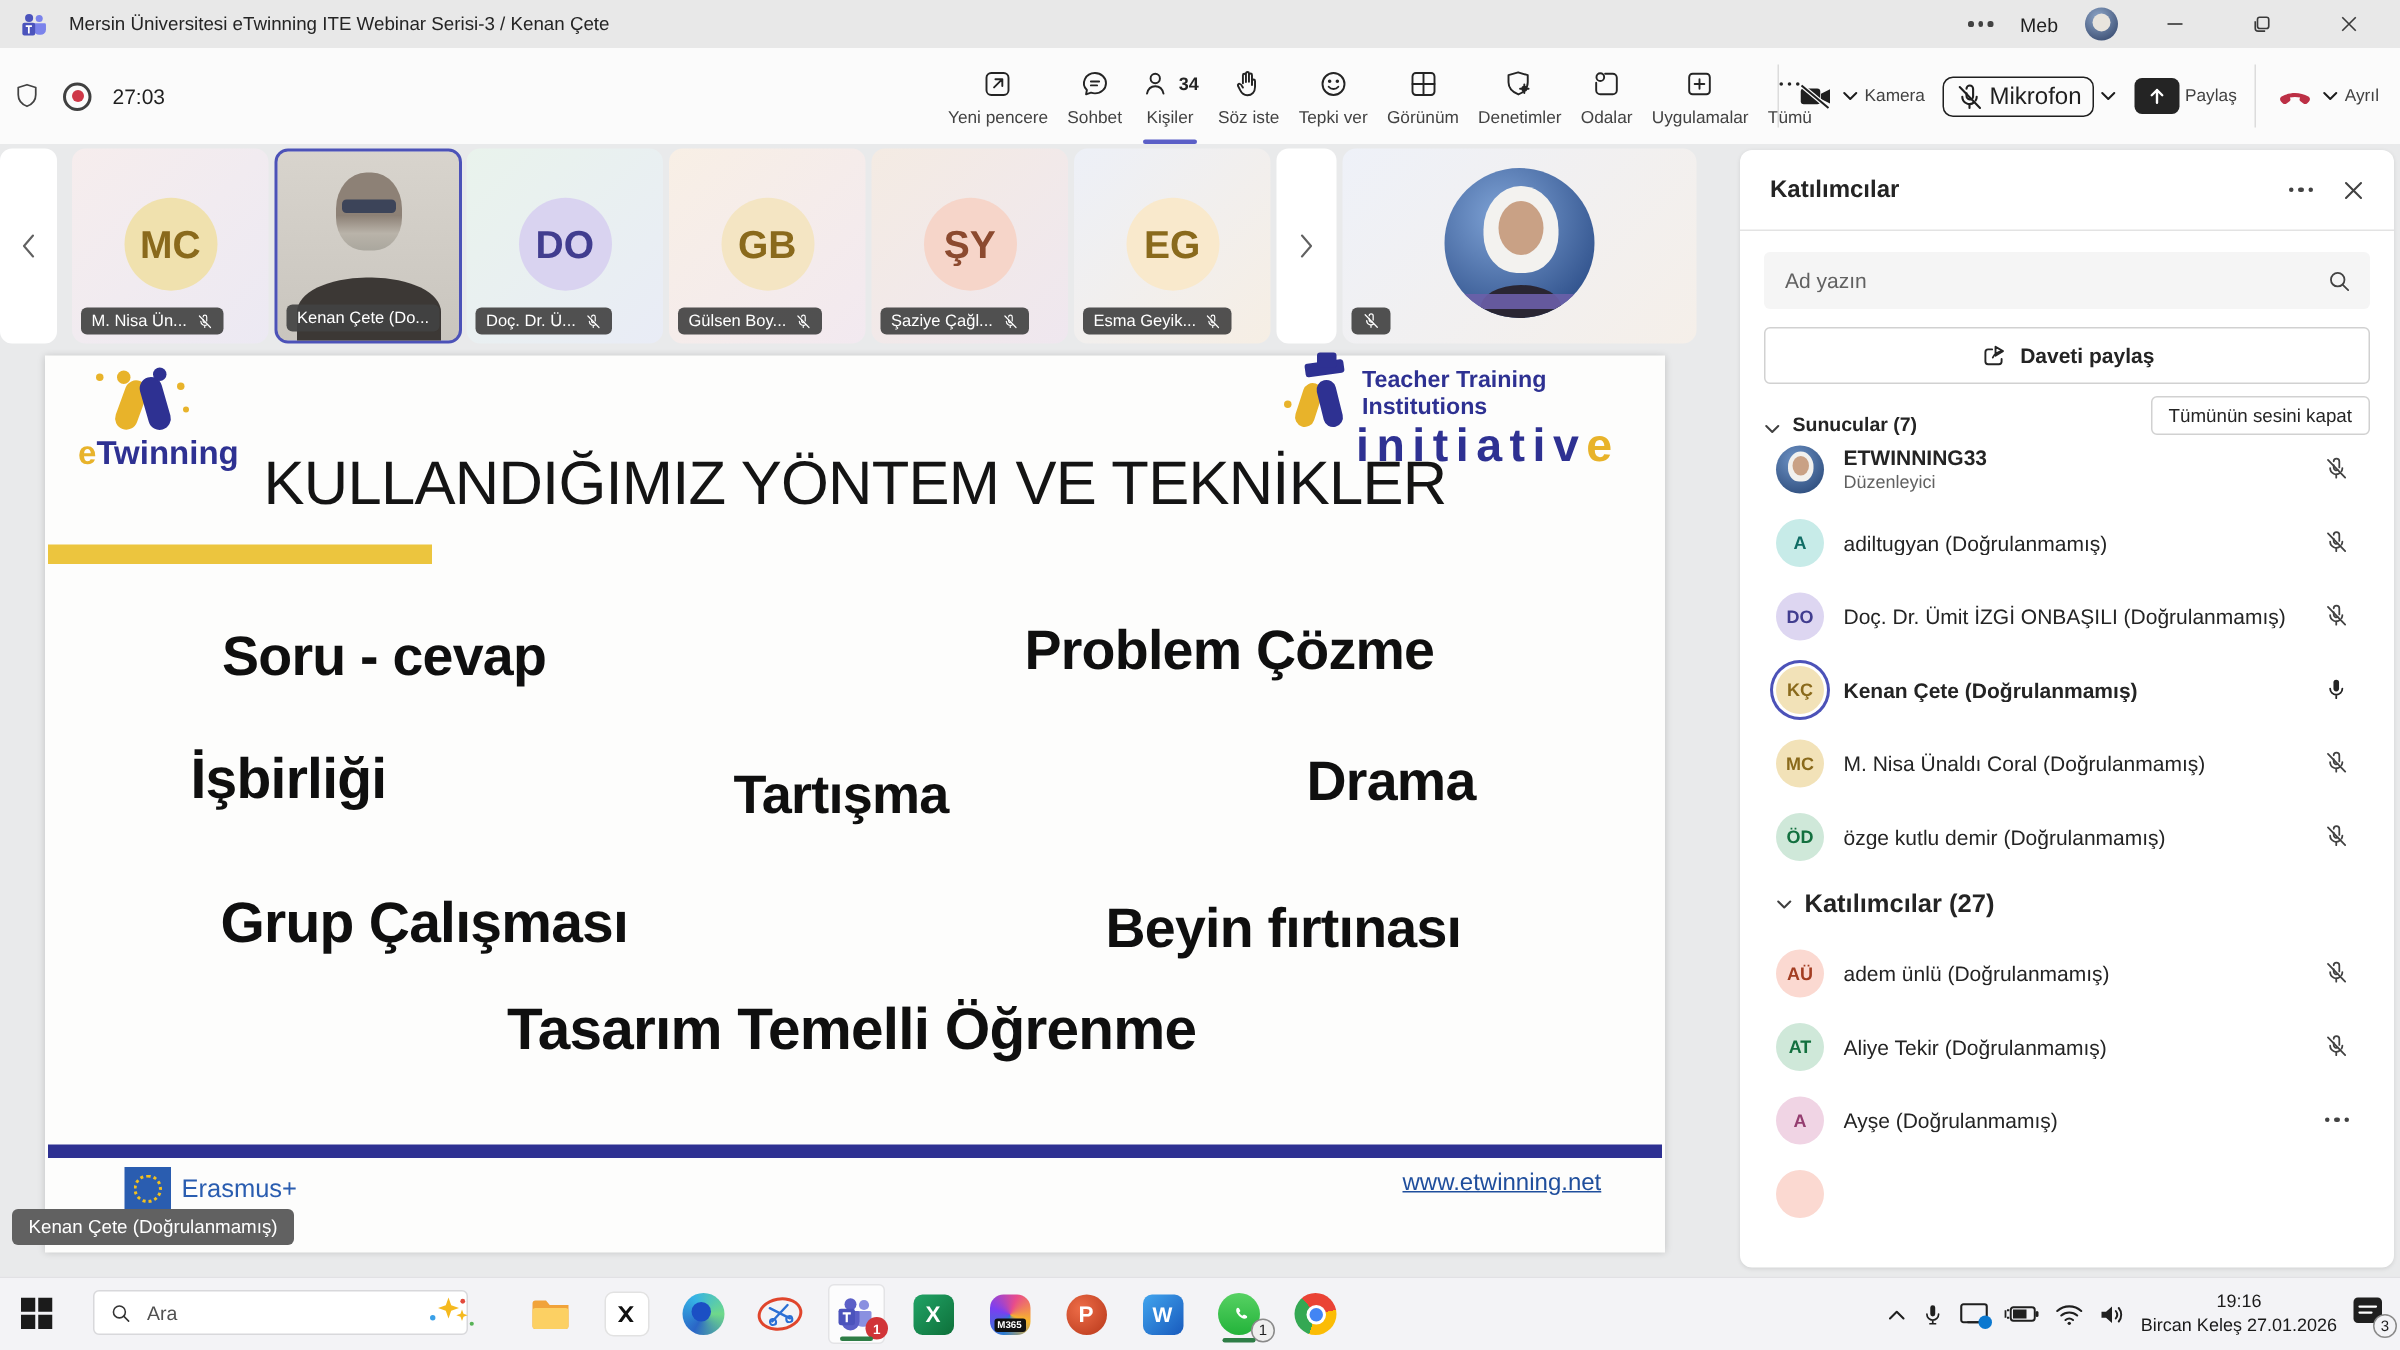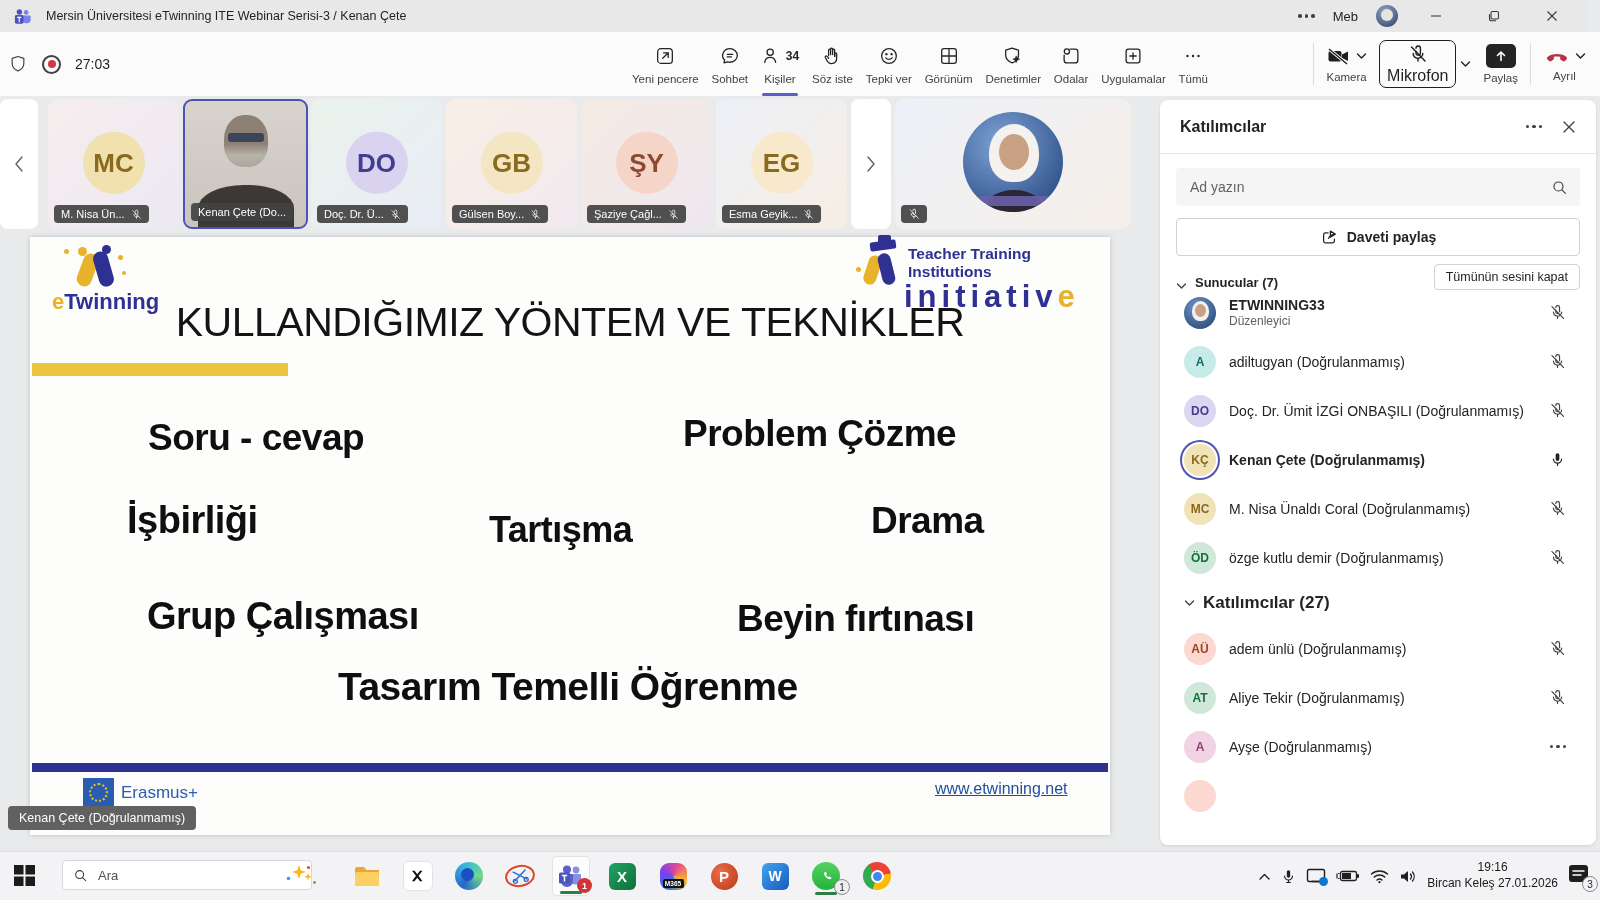--- a/index.html
+++ b/index.html
@@ -2,21 +2,21 @@
 <html><head>
 <meta charset="utf-8">
 <style>
   html,body{margin:0;padding:0}
   body{width:1600px;height:900px;position:relative;overflow:hidden;background:#e9eaeb;
        font-family:"Liberation Sans",sans-serif;color:#1f1f1f;-webkit-font-smoothing:antialiased}
   svg{display:block}
   .stroke{fill:none;stroke:currentColor;stroke-width:1.4;stroke-linecap:round;stroke-linejoin:round}
 
   
-  .titlebar{position:absolute;top:0;left:0;right:14px;height:32px;background:#e8e8e8;display:flex;align-items:center}
+  .titlebar{position:absolute;top:0;left:0;right:0;height:32px;background:#e8e8e8;display:flex;align-items:center}
   .tb-title{font-size:12.5px;color:#242424;margin-left:14px}
   .tb-right{position:absolute;right:0;top:0;height:32px;display:flex;align-items:center;gap:18px;padding-right:14px}
   .winbtn{width:40px;height:32px;display:flex;align-items:center;justify-content:center;color:#3a3a3a}
   .tb-app{margin-left:14px}
   .tb-acct{font-size:13px;color:#1f1f1f}
   .avatar-s{width:22px;height:22px;border-radius:50%;background:radial-gradient(circle at 40% 30%,#8ea6c8,#2c3e63);position:relative;overflow:hidden}
   .avatar-s::after{content:"";position:absolute;left:5px;top:4px;width:12px;height:12px;border-radius:50%;background:#e8e4dd}
 
   
   .toolbar{position:absolute;top:32px;left:0;right:0;height:64px;background:#fbfbfb;border-bottom:1px solid #e4e4e4}
@@ -25,23 +25,23 @@
   .recdot i{width:8px;height:8px;border-radius:50%;background:#cf3848}
   .timer{font-size:14px;color:#1f1f1f}
   .tl-center{position:absolute;left:630px;top:0;width:580px;height:64px;display:flex;justify-content:space-between}
   .tbtn{position:relative;display:flex;flex-direction:column;align-items:center;justify-content:center;gap:5px;
         font-size:11.5px;color:#424242;padding:0 2px;cursor:default;white-space:nowrap}
   .tbtn .iconrow{display:flex;align-items:center;gap:3px;height:24px;color:#242424}
   .tbtn .badge{font-size:12px;font-weight:bold;color:#242424}
   .tbtn.active::after{content:"";position:absolute;bottom:0;left:8%;width:84%;height:3px;border-radius:2px;background:#5b5fc7}
   .tl-right{position:absolute;right:14px;top:0;height:64px;display:flex;align-items:center;gap:12px}
   .vsep{width:1px;height:42px;background:#dcdcdc}
-  .ctl{display:flex;flex-direction:column;align-items:center;gap:4px;font-size:11.5px;color:#424242}
+  .ctl{display:flex;align-items:center;gap:4px;font-size:11.5px;color:#424242}
   .ctl .iconrow{display:flex;align-items:center;gap:4px;color:#1f1f1f}
-  .micbox{border:1.8px solid #1f1f1f;border-radius:7px;padding:3px 7px 2px;display:flex;flex-direction:column;align-items:center;gap:3px}
+  .micbox{border:1.8px solid #1f1f1f;border-radius:7px;padding:3px 7px 2px;display:flex;flex-direction:row;align-items:center;gap:3px}
   .sharebtn{width:30px;height:24px;border-radius:5px;background:#242424;color:#fff;display:flex;align-items:center;justify-content:center}
 
   
   .stage{position:absolute;top:96px;left:0;right:0;bottom:48px;background:#e9eaeb}
 
   
   .strip{position:absolute;top:3px;left:0;width:1140px;height:132px}
   .edgebtn{position:absolute;top:0;height:130px;background:#fff;border-radius:8px;display:flex;align-items:center;justify-content:center;color:#616161}
   .tile{position:absolute;top:0;height:130px;width:131px;border-radius:9px;overflow:hidden;box-sizing:border-box}
   .init{position:absolute;left:50%;top:50%;transform:translate(-50%,-52%);width:62px;height:62px;border-radius:50%;

